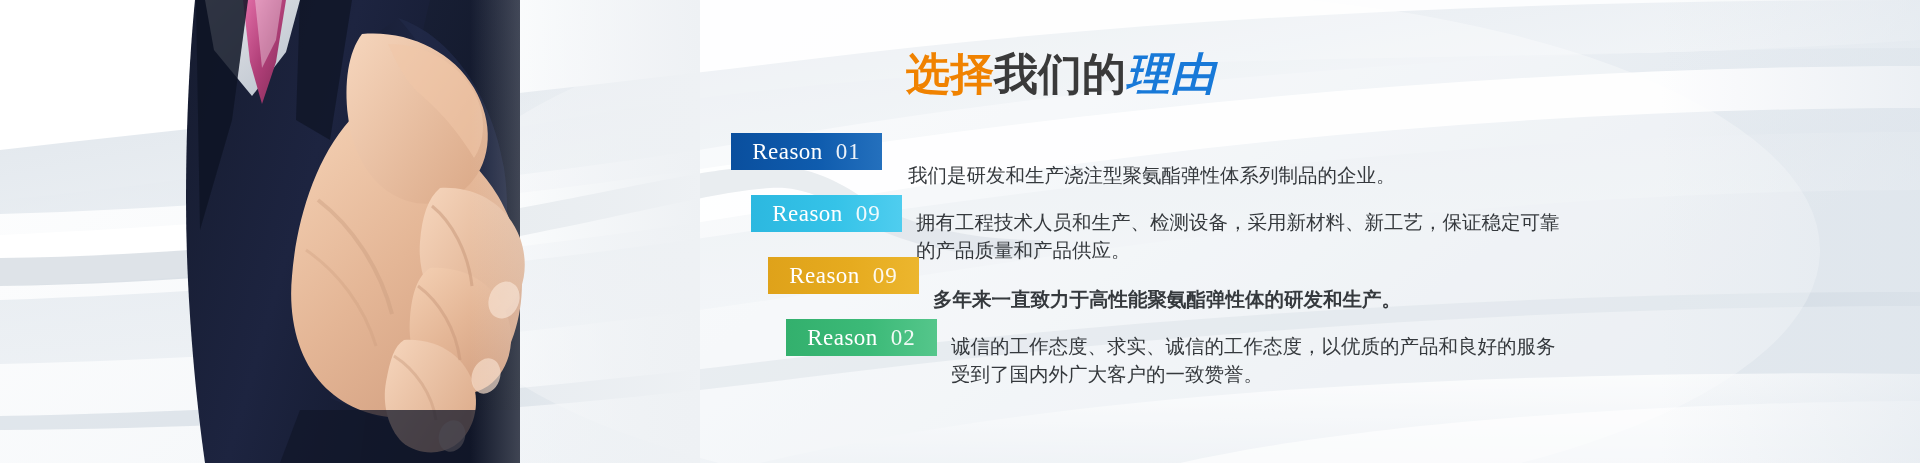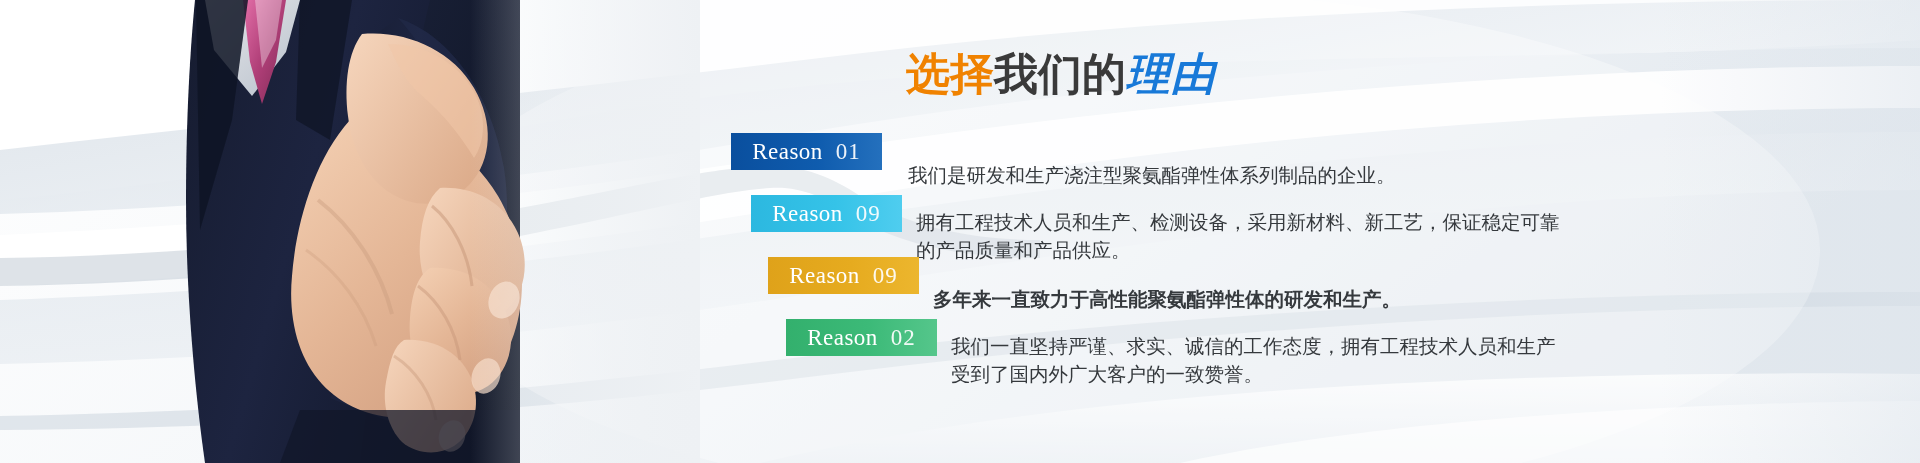--- a/index.html
+++ b/index.html
@@ -235,21 +235,21 @@
           <span class="num">09</span>
         </div>
         <div class="desc">多年来一直致力于高性能聚氨酯弹性体的研发和生产。</div>
       </div>
 
       <div class="row r4">
         <div class="badge">
           <span>Reason</span>
           <span class="num">02</span>
         </div>
-        <div class="desc">我们一直坚持严谨、求实、诚信的工作态度，拥有工程技术人员和生产
+        <div class="desc">诚信的工作态度、求实、诚信的工作态度，以优质的产品和良好的服务
 受到了国内外广大客户的一致赞誉。</div>
       </div>
 
     </div>
   </div>
 
   <div class="right-fade"></div>
 </div>
 
 </body></html>

